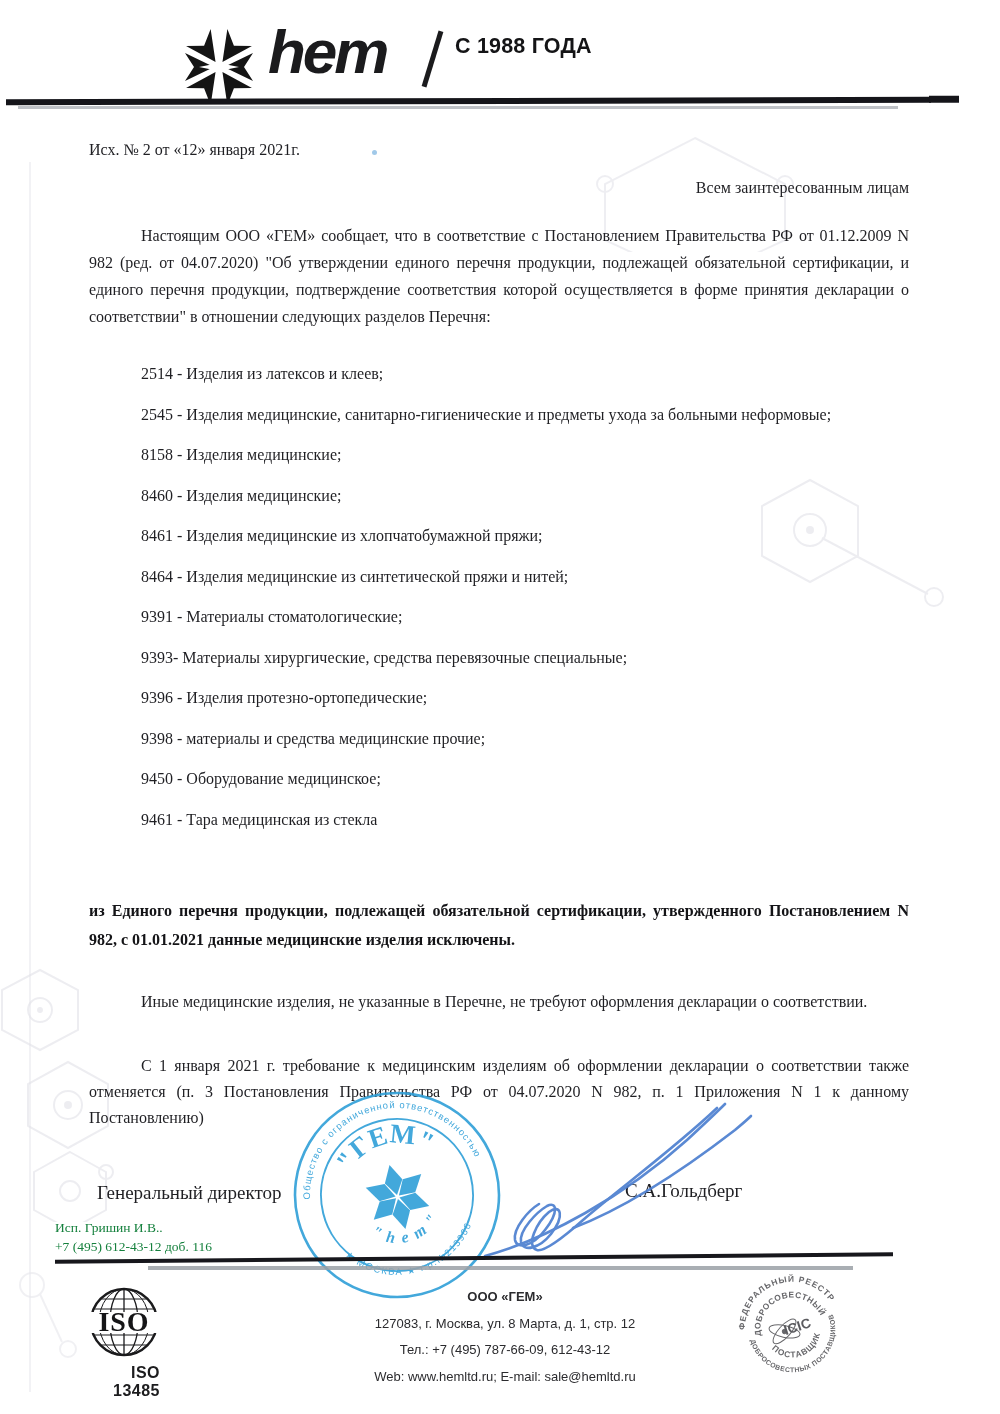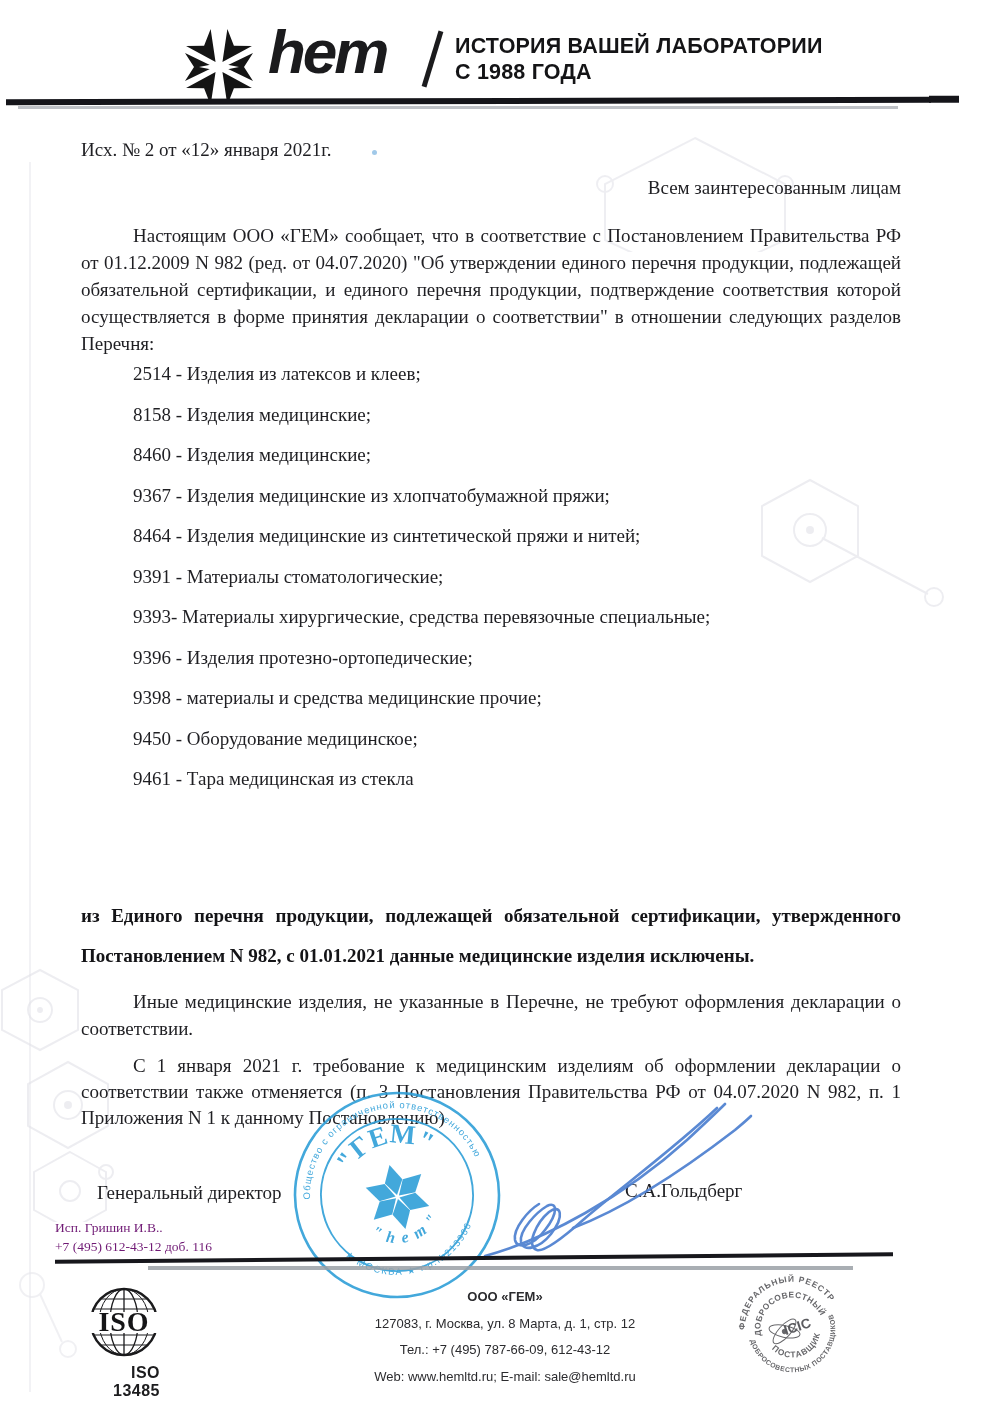--- a/index.html
+++ b/index.html
@@ -9,33 +9,33 @@
   .logo-mark{position:absolute;left:181px;top:25px;width:76px;height:76px;}
   .brand{position:absolute;left:268px;top:14px;font-family:"Liberation Sans",sans-serif;
          font-weight:bold;font-style:italic;font-size:62px;letter-spacing:-3px;color:#1b1b1d;}
   .slash{position:absolute;left:430px;top:28px;width:5px;height:58px;background:#1b1b1d;transform:rotate(17deg);}
   .tagline{position:absolute;left:455px;top:31px;font-family:"Liberation Sans",sans-serif;
            font-weight:bold;font-size:21.5px;line-height:26px;color:#141416;letter-spacing:.2px;}
   .rule-black{position:absolute;left:6px;top:96px;width:925px;height:6px;background:#15151a;transform:rotate(-0.15deg);}
   .rule-black:after{content:"";position:absolute;right:-28px;top:-1px;width:30px;height:7px;background:#15151a;}
   .rule-shadow{position:absolute;left:18px;top:104px;width:880px;height:3px;background:#aeb2b8;opacity:.8;}
   
-  .b{position:absolute;left:81px;width:820px;font-size:19px;line-height:27px;}
+  .b{position:absolute;left:89px;width:820px;font-size:16px;line-height:27px;}
   .ref{top:134px;}
   .addr{top:172px;text-align:right;}
   .intro{top:220px;text-align:justify;text-indent:52px;}
   .list{top:358px;}
   .list p{margin:0 0 13.5px 0;text-indent:52px;text-align:justify;}
-  .bold-para{top:894px;line-height:40px;font-weight:bold;text-align:justify;color:#141417;}
+  .bold-para{top:894px;line-height:29px;font-weight:bold;text-align:justify;color:#141417;}
   .other{top:986px;text-align:justify;text-indent:52px;}
   .january{top:1051px;line-height:26px;text-align:justify;text-indent:52px;}
   
   .dir-title{position:absolute;left:97px;top:1180px;font-size:19px;}
   .dir-name{position:absolute;left:625px;top:1178px;font-size:19px;}
-  .executor{position:absolute;left:55px;top:1216px;font-size:13.5px;line-height:19px;color:#701a75;}
+  .executor{position:absolute;left:55px;top:1216px;font-size:13.5px;line-height:19px;color:#15803d;}
   .stamp{position:absolute;left:287px;top:1083px;width:220px;height:220px;transform:rotate(-14deg);opacity:.9;}
   .sig{position:absolute;left:425px;top:1098px;width:330px;height:165px;}
   .blue-dot{position:absolute;left:372px;top:148px;width:5px;height:5px;border-radius:50%;background:#8abbe4;opacity:.8;}
   
   .foot-rule-black{position:absolute;left:55px;top:1254px;width:838px;height:4px;background:#17171c;transform:rotate(-0.5deg);}
   .foot-rule-shadow{position:absolute;left:148px;top:1264px;width:705px;height:4px;background:#9aa0a6;opacity:.85;}
   .iso{position:absolute;left:88px;top:1284px;width:72px;text-align:right;}
   .iso-label{margin-top:2px;font-family:"Liberation Sans",sans-serif;font-weight:bold;font-size:16px;color:#1c1c1e;letter-spacing:.5px;}
   .foot-center{position:absolute;left:255px;top:1282px;width:500px;text-align:center;
                font-family:"Liberation Sans",sans-serif;font-size:13px;line-height:26.5px;color:#2b2b2e;}
@@ -58,21 +58,20 @@
       <polygon points="0,-5 14,-34 0,-25 -14,-34" transform="rotate(-90)"></polygon>
       <polygon points="0,-6 15,-36 0,-26 -15,-36" transform="rotate(145)"></polygon>
       <polygon points="0,-6 15,-36 0,-26 -15,-36" transform="rotate(-145)"></polygon>
       <rect x="-3" y="-20" width="6" height="40" fill="#ffffff"></rect>
       <polygon points="-20,0 0,-4 20,0 0,4" fill="#ffffff"></polygon>
     </g>
   </svg>
   <div class="brand">hem</div>
   <div class="slash"></div>
   <div class="tagline">
-    <div>ИСТОРИЯ ВАШЕЙ ЛАБОРАТОРИИ</div>
     <div>С 1988 ГОДА</div>
   </div>
   <div class="rule-black"></div>
   <div class="rule-shadow"></div>
 
   <div class="edge-streak"></div>
   <svg class="wm" style="left:570px;top:130px;width:250px;height:120px;" viewBox="0 0 250 120">
     <polygon points="125,6 215,52 215,108 125,150 35,108 35,52" fill="none" stroke="#e4e4ea" stroke-width="2"></polygon>
     <circle cx="35" cy="52" r="8" fill="none" stroke="#e4e4ea" stroke-width="2"></circle>
     <circle cx="215" cy="52" r="8" fill="none" stroke="#e4e4ea" stroke-width="2"></circle>
@@ -101,23 +100,24 @@
     <line x1="30" y1="37" x2="52" y2="85" stroke="#e7e7ec" stroke-width="2"></line>
   </svg>
 
   <div class="b ref">Исх. № 2 от «12» января 2021г.</div>
   <div class="blue-dot"></div>
   <div class="b addr">Всем заинтересованным лицам</div>
   <div class="b intro">Настоящим ООО «ГЕМ» сообщает, что в соответствие с Постановлением Правительства РФ от 01.12.2009 N 982 (ред. от 04.07.2020) "Об утверждении единого перечня продукции, подлежащей обязательной сертификации, и единого перечня продукции, подтверждение соответствия которой осуществляется в форме принятия декларации о соответствии" в отношении следующих разделов Перечня:</div>
 
   <div class="b list">
     <p>2514 - Изделия из латексов и клеев;</p>
+    <p>2545 - Изделия медицинские, санитарно-гигиенические и предметы ухода за больными неформовые;</p>
     <p>8158 - Изделия медицинские;</p>
     <p>8460 - Изделия медицинские;</p>
-    <p>9367 - Изделия медицинские из хлопчатобумажной пряжи;</p>
+    <p>8461 - Изделия медицинские из хлопчатобумажной пряжи;</p>
     <p>8464 - Изделия медицинские из синтетической пряжи и нитей;</p>
     <p>9391 - Материалы стоматологические;</p>
     <p>9393- Материалы хирургические, средства перевязочные специальные;</p>
     <p>9396 - Изделия протезно-ортопедические;</p>
     <p>9398 - материалы и средства медицинские прочие;</p>
     <p>9450 - Оборудование медицинское;</p>
     <p>9461 - Тара медицинская из стекла</p>
   </div>
 
   <div class="b bold-para">из Единого перечня продукции, подлежащей обязательной сертификации, утвержденного Постановлением N 982, с 01.01.2021 данные медицинские изделия исключены.</div>

